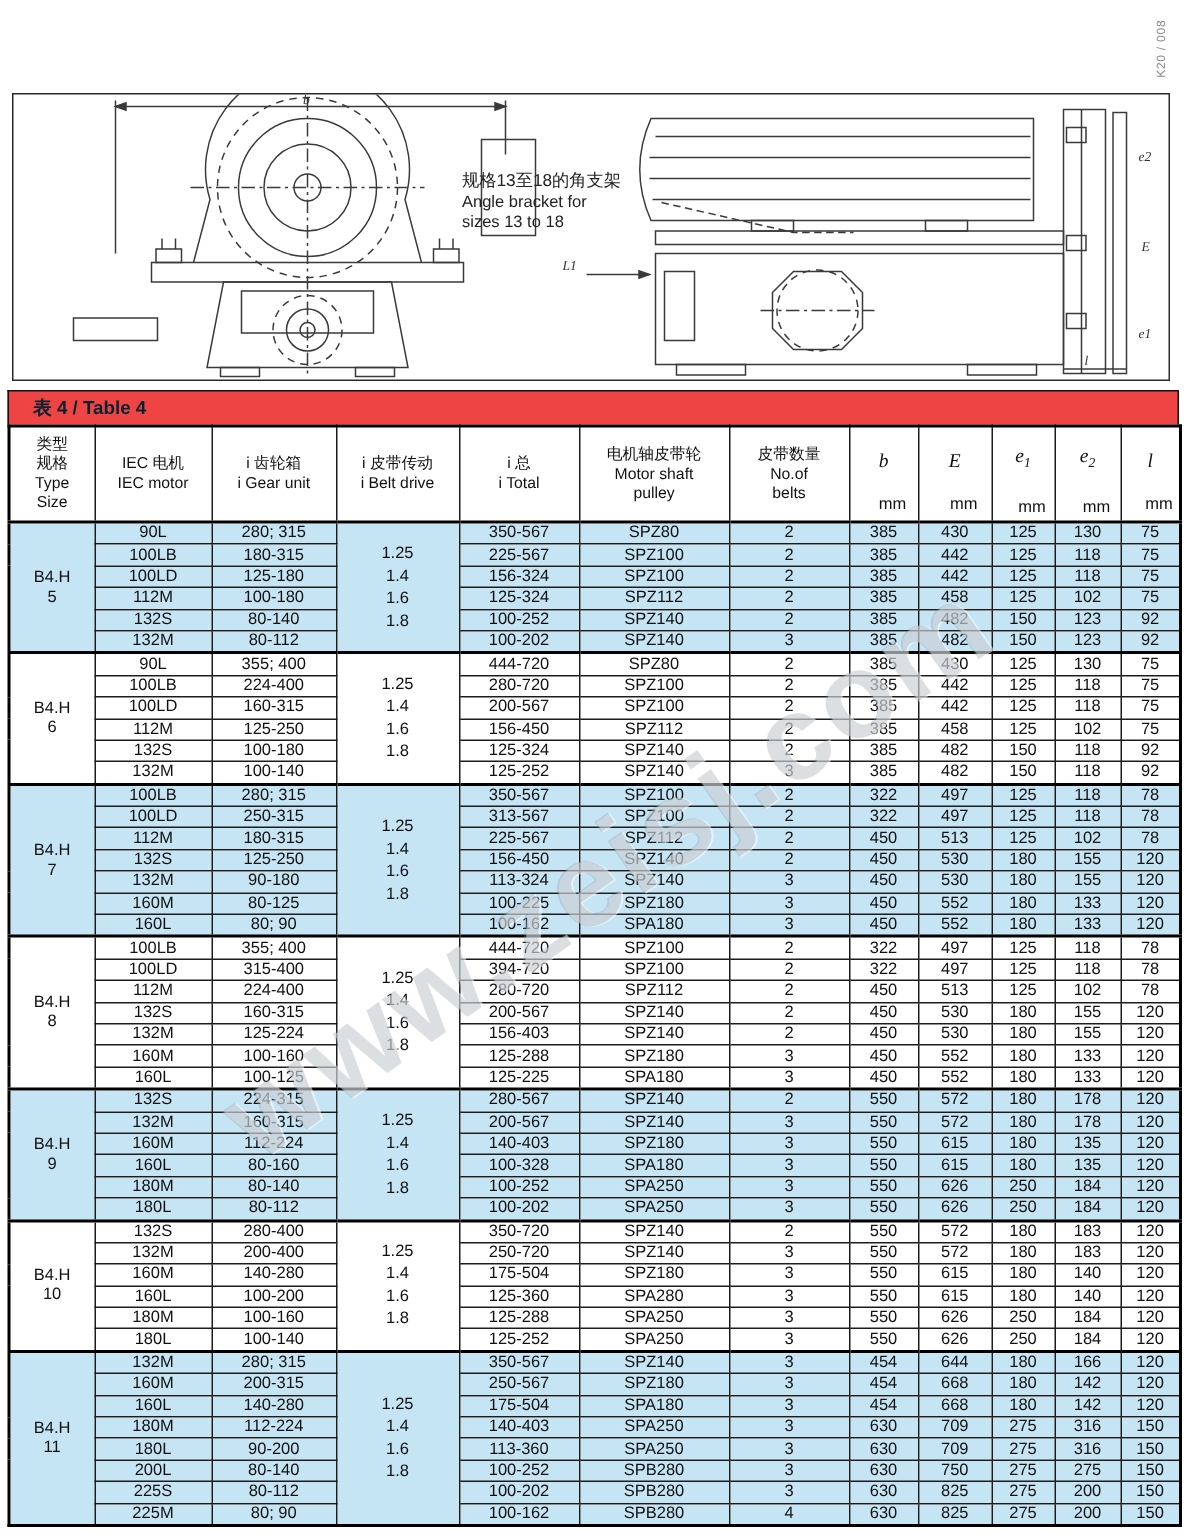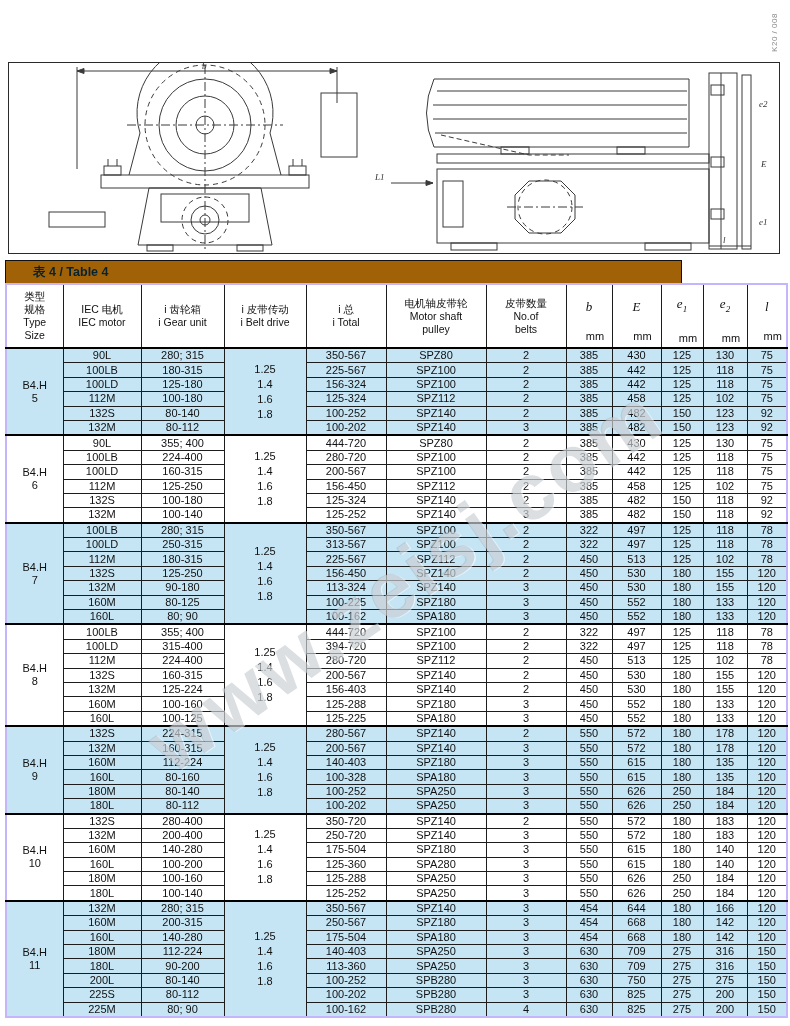--- a/index.html
+++ b/index.html
@@ -34,26 +34,26 @@
   }
   .watermark span{
     font-size:80px;font-weight:bold;letter-spacing:3px;
     color:rgba(135,148,158,0.30);
     transform:rotate(-35deg);white-space:nowrap;
     text-shadow:1px 1px 0 rgba(255,255,255,0.55);
   }
   
   .table-wrap{position:absolute;left:5px;top:260px;width:781px;}
   .table-banner{
-    box-sizing:border-box;width:677px;height:23px;background:#a16207;
+    box-sizing:border-box;width:781px;height:23px;background:#ef4444;
     border:1px solid #111;border-bottom:none;
     font-size:12.5px;font-weight:bold;color:#07232f;
-    display:flex;align-items:center;padding-left:27px;
+    display:flex;align-items:center;padding-left:16px;
   }
-  table.spec{border-collapse:collapse;table-layout:fixed;width:781px;border:2px solid #c4b5fd;}
+  table.spec{border-collapse:collapse;table-layout:fixed;width:781px;border:2px solid #000000;}
   table.spec th,table.spec td{
     border:1px solid #1c1c1c;text-align:center;vertical-align:middle;
     font-size:11px;padding:0;overflow:hidden;white-space:nowrap;
   }
   thead th{height:62px;background:#fff;font-weight:normal;border-bottom:2.5px solid #000;}
   .hline{line-height:13px;font-size:10.5px;}
   .dim-th{vertical-align:top;}
   .dim-letter{margin-top:10px;font-family:"Liberation Serif",serif;font-style:italic;font-size:13px;line-height:14px;}
   .dim-letter sub{font-size:9px;}
   .dim-unit{margin-top:16px;font-size:11px;line-height:13px;padding-left:12px;}
@@ -145,20 +145,25 @@
       <path d="M424,120 l-7,-2.5 v5 z" fill="#3a3a3a"></path>
 
       <line x1="700" y1="183" x2="742" y2="183"></line>
     </g>
     <text x="366" y="117">L1</text>
     <text x="750" y="44">e2</text>
     <text x="752" y="104">E</text>
     <text x="750" y="162">e1</text>
     <text x="714" y="180">l</text>
   </svg>
+  <div class="drawing-note">
+    <div class="cn">规格13至18的角支架</div>
+    <div>Angle bracket for</div>
+    <div>sizes 13 to 18</div>
+  </div>
 </div>
 
 <div class="watermark">
   <span>www.zeisj.com</span>
 </div>
 
 <div class="table-wrap">
   <div class="table-banner">
     <span>表 4 / Table 4</span>
   </div>

